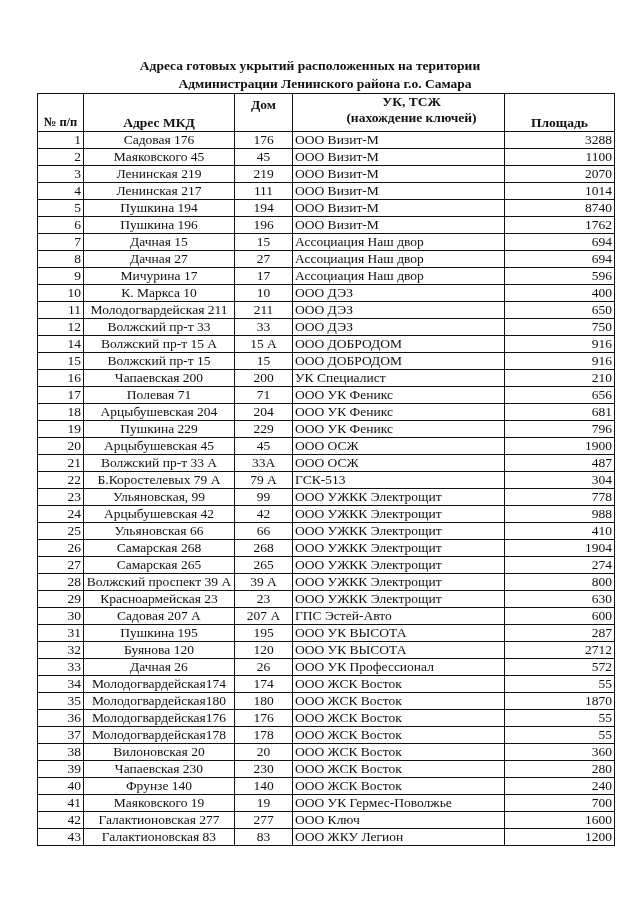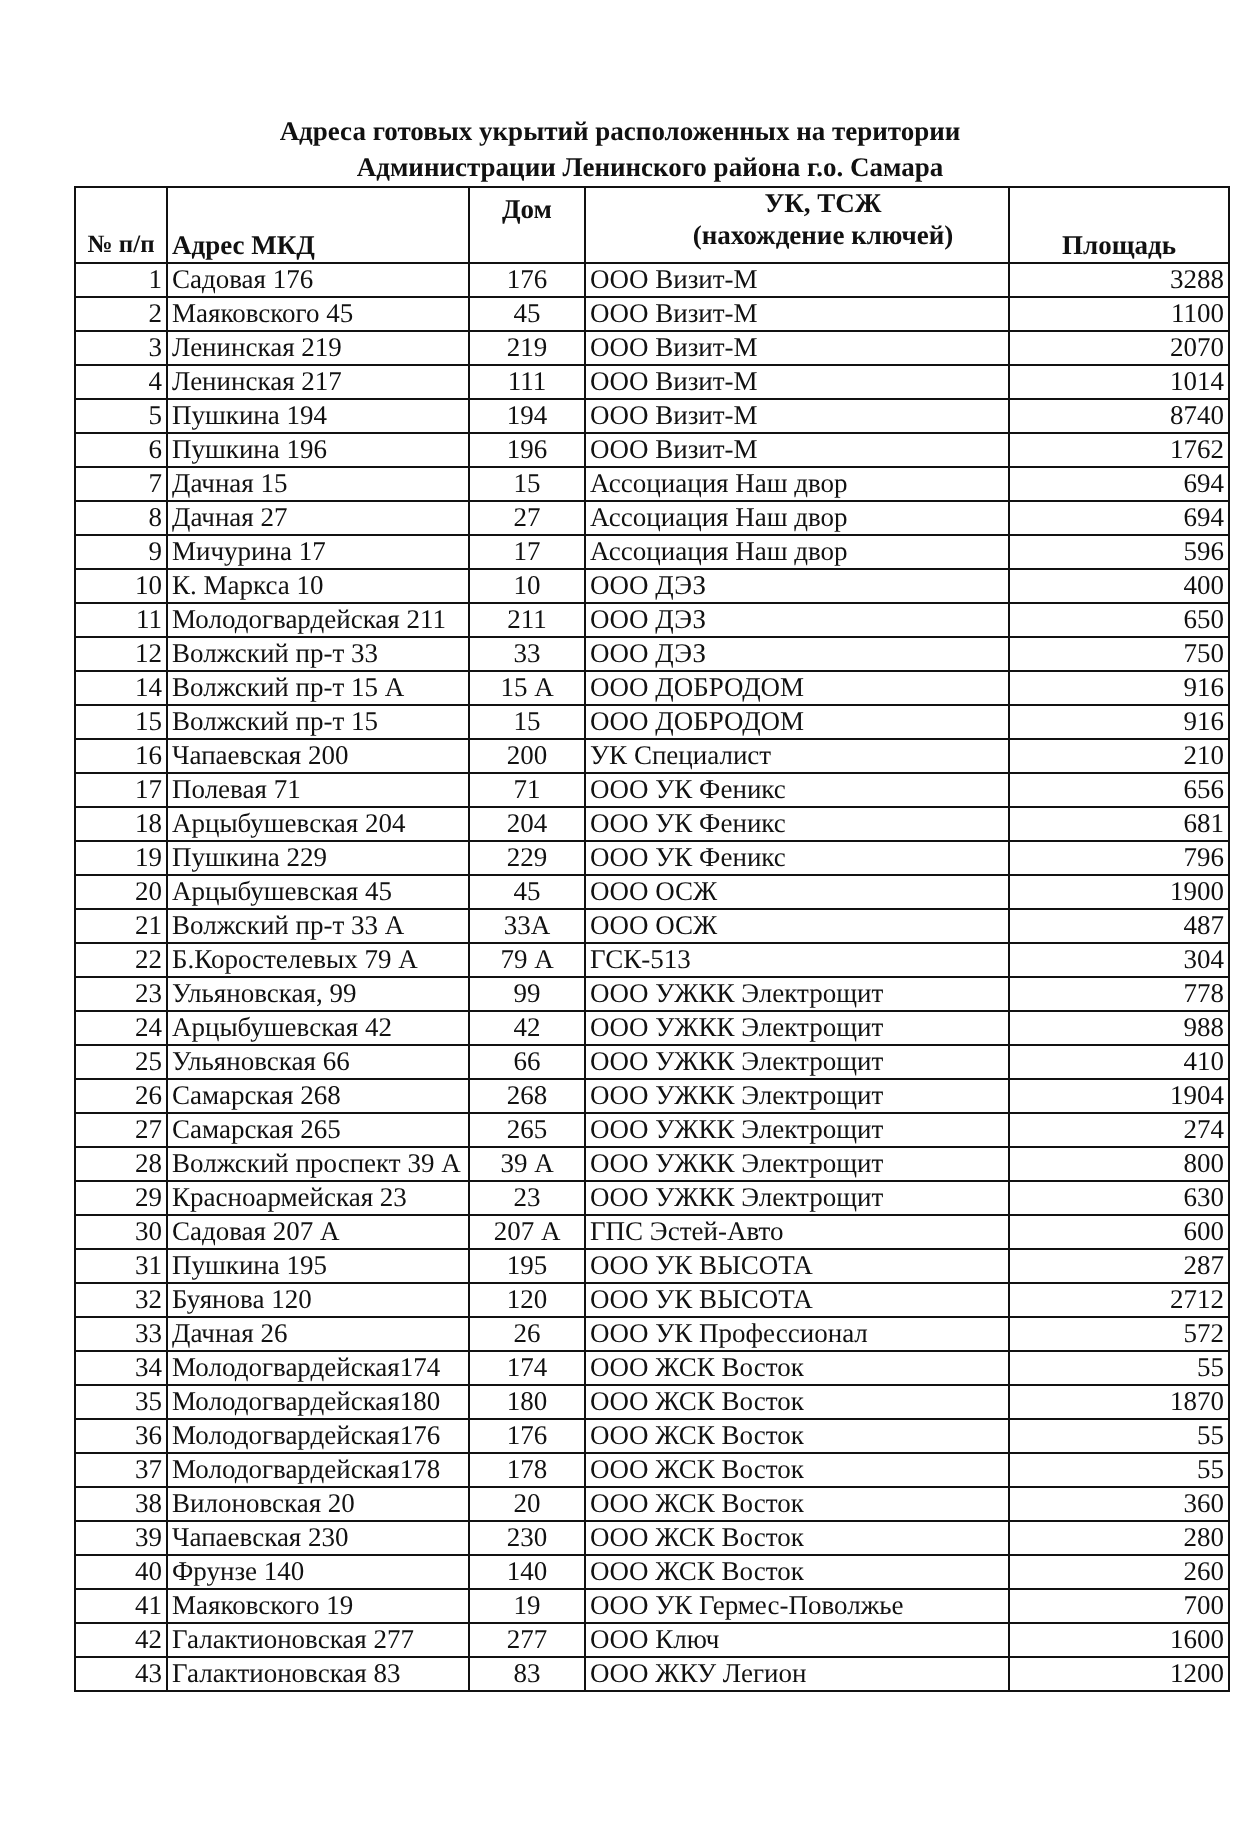--- a/index.html
+++ b/index.html
@@ -11,26 +11,26 @@
   .t2 { top: 75px; padding-left: 15px; }
   table { position: absolute; left: 37px; top: 93px; border-collapse: collapse;
           table-layout: fixed; width: 548px; }
   th, td { border: 1.3px solid #111; padding: 0 2px; font-size: 13.5px;
            white-space: nowrap; overflow: hidden; }
   th { font-weight: bold; height: 33px; vertical-align: bottom; padding-bottom: 1px; line-height: 15px; }
   th.c3 { vertical-align: top; padding-top: 3px; }
   th.c4 { vertical-align: top; line-height: 16px; padding-left: 28px; }
   td { height: 16px; line-height: 16px; }
   .c1 { width: 41px; text-align: right; font-family: Liberation Serif, serif; }
-  .c2 { width: 146px; text-align: left; }
+  .c2 { width: 146px; text-align: center; }
   .c3 { width: 53px; text-align: center; }
   .c4 { width: 181px; text-align: left; }
   .c5 { width: 105px; text-align: right; }
   th.c1 { text-align: center; font-size: 12.5px; }
-  th.c2 { text-align: left; }
+  th.c2 { text-align: center; }
   th.c4 { text-align: center; }
   th.c5 { text-align: center; }
 </style>
 </head>
 <body>
 
 <div class="title t1">Адреса готовых укрытий расположенных на територии</div>
 <div class="title t2">Администрации Ленинского района г.о. Самара</div>
 
 <table>
@@ -311,21 +311,21 @@
         <td class="c2">Чапаевская 230</td>
         <td class="c3">230</td>
         <td class="c4">ООО ЖСК Восток</td>
         <td class="c5">280</td>
       </tr>
       <tr>
         <td class="c1">40</td>
         <td class="c2">Фрунзе 140</td>
         <td class="c3">140</td>
         <td class="c4">ООО ЖСК Восток</td>
-        <td class="c5">260</td>
+        <td class="c5">240</td>
       </tr>
       <tr>
         <td class="c1">41</td>
         <td class="c2">Маяковского 19</td>
         <td class="c3">19</td>
         <td class="c4">ООО УК Гермес-Поволжье</td>
         <td class="c5">700</td>
       </tr>
       <tr>
         <td class="c1">42</td>

